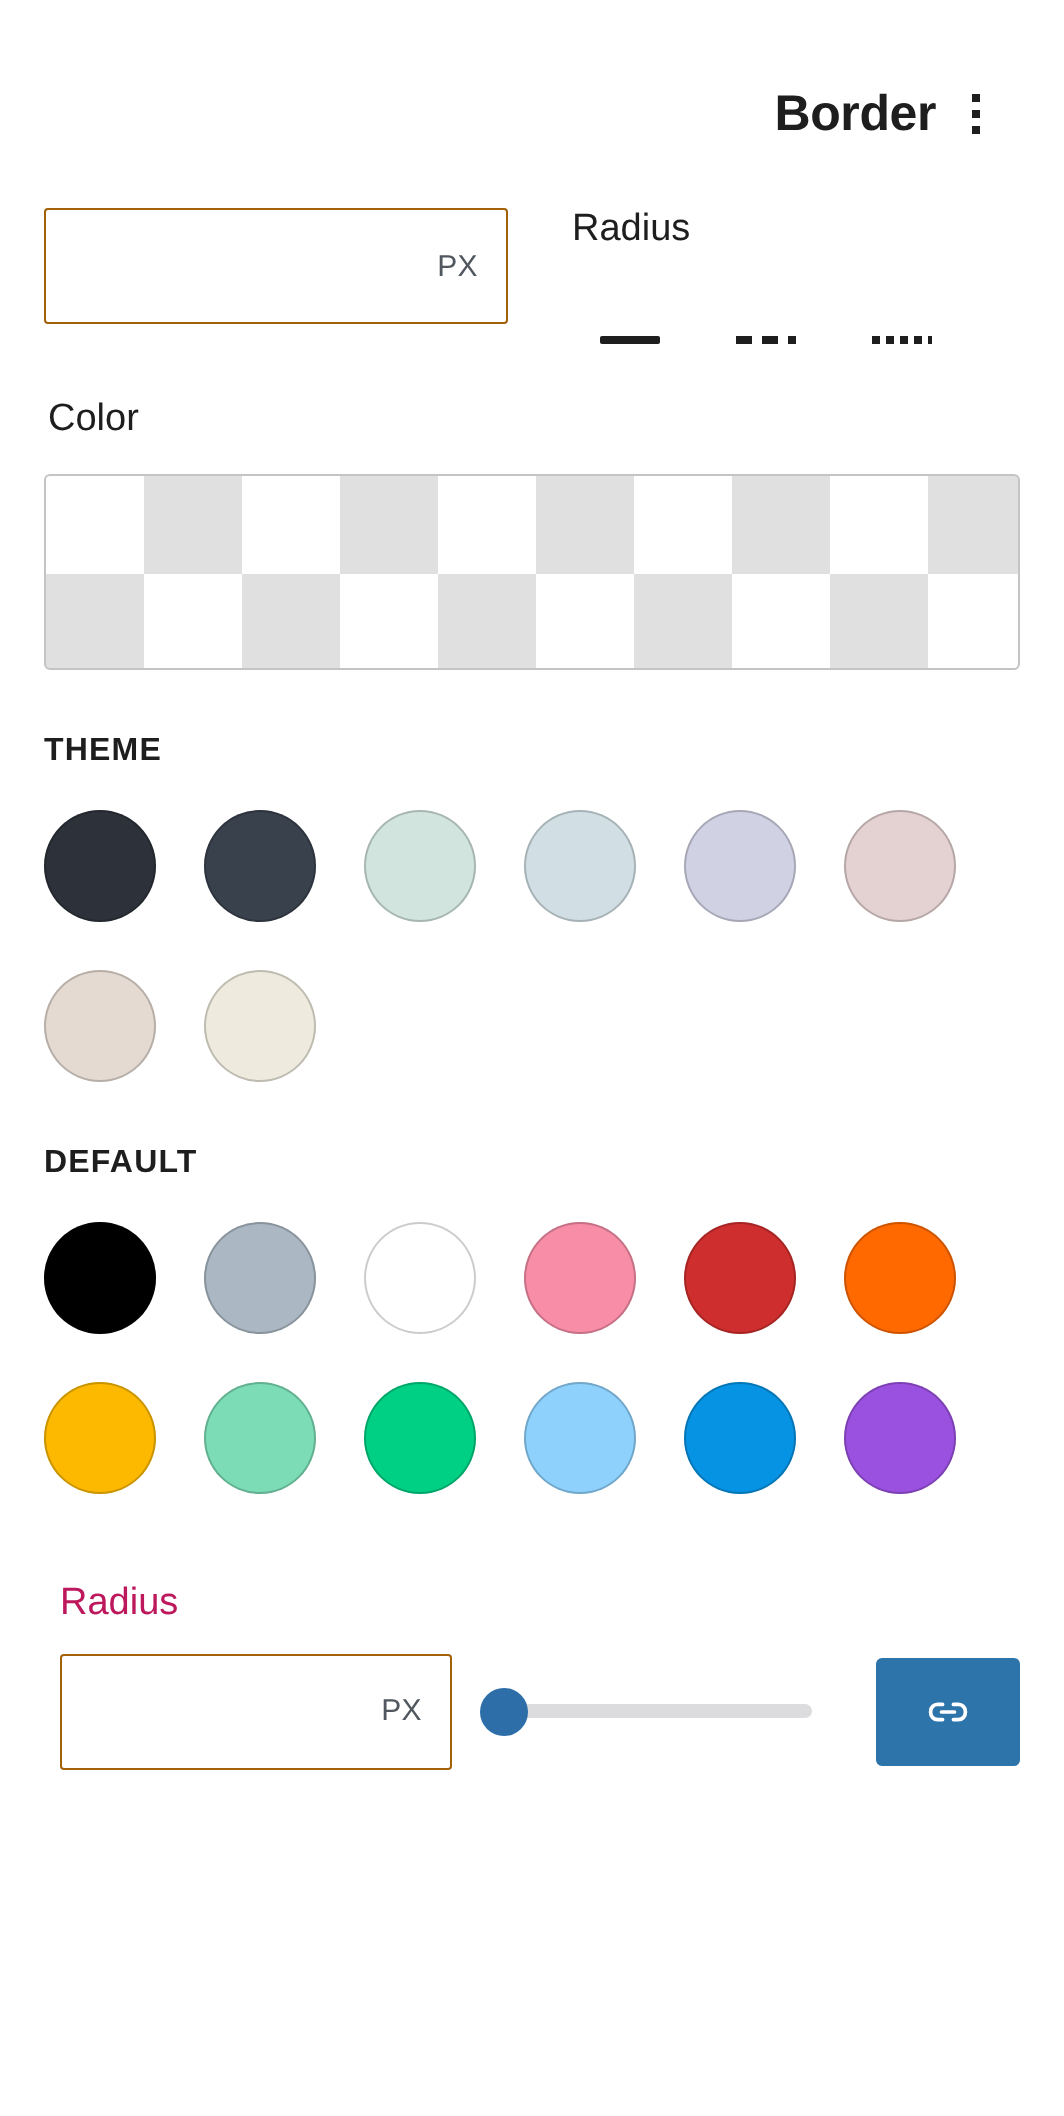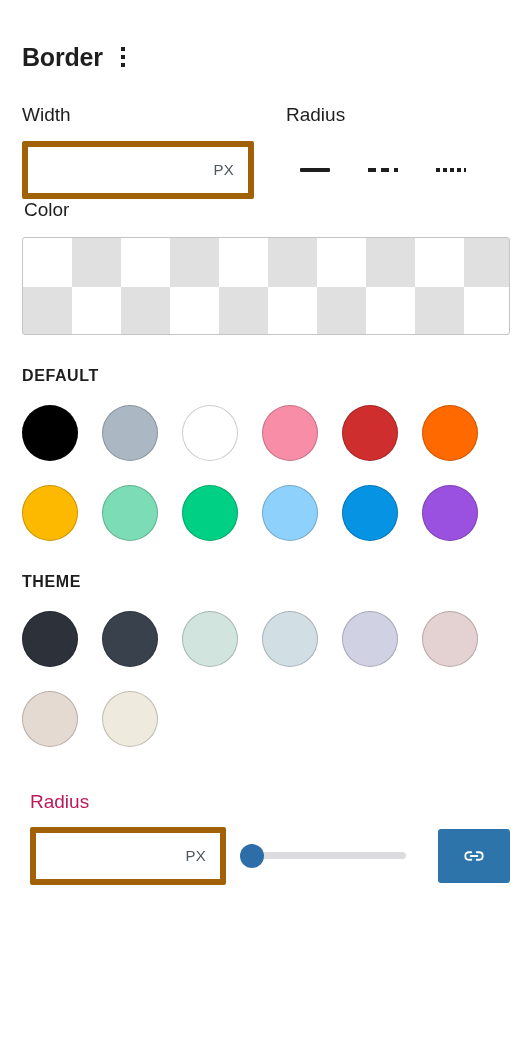--- a/index.html
+++ b/index.html
@@ -18,21 +18,21 @@
     height: 1058px;
     position: relative;
     background: #ffffff;
     padding: 0 22px;
   }
 
   
   .panel-header {
     display: flex;
     align-items: center;
-    justify-content: flex-start;
+    justify-content: flex-end;
     height: 92px;
     padding-top: 22px;
   }
   .panel-title {
     font-size: 25px;
     font-weight: 700;
     letter-spacing: -0.2px;
     color: #1e1e1e;
     line-height: 1;
   }
@@ -71,21 +71,21 @@
     font-weight: 400;
     color: #1e1e1e;
     display: block;
     margin-bottom: 14px;
     line-height: 1.2;
   }
 
   .unit-input {
     position: relative;
     height: 58px;
-    border: 6px solid #a16207;
+    border: 1px solid #a16207;
     border-radius: 2px;
     background: #fff;
     display: flex;
     align-items: center;
     cursor: text;
   }
   .unit-input input {
     flex: 1;
     height: 100%;
     border: none;
@@ -252,21 +252,20 @@
     <h2 class="panel-title">Border</h2>
     <button class="kebab-button">
       <span></span>
       <span></span>
       <span></span>
     </button>
   </div>
 
   <div class="wsrow">
     <div class="ws-col-width">
-      <span class="field-label">Width</span>
       <div class="unit-input">
         <input type="text" value="" style="">
         <span class="unit-suffix">PX</span>
       </div>
     </div>
 
     <div class="ws-col-style">
       <span class="field-label">Radius</span>
       <div class="style-buttons">
         <button class="style-btn">
@@ -278,54 +277,54 @@
         <button class="style-btn">
           <span class="line-dotted"></span>
         </button>
       </div>
     </div>
   </div>
 
   <div class="section-color">
     <span class="color-label">Color</span>
     <div class="checkerboard"></div>
+  </div>
+
+  <div class="palette-section">
+    <span class="palette-heading">THEME</span>
+    <div class="swatch-grid" id="theme-grid">
+        <button class="swatch" style="background: rgb(44, 49, 58);"></button>
+        <button class="swatch" style="background: rgb(57, 65, 77);"></button>
+        <button class="swatch" style="background: rgb(209, 228, 221);"></button>
+        <button class="swatch" style="background: rgb(209, 223, 228);"></button>
+        <button class="swatch" style="background: rgb(209, 209, 228);"></button>
+        <button class="swatch" style="background: rgb(228, 209, 209);"></button>
+        <button class="swatch" style="background: rgb(228, 218, 209);"></button>
+        <button class="swatch" style="background: rgb(238, 234, 221);"></button>
+      </div>
   </div>
 
   <div class="palette-section">
     <span class="palette-heading">DEFAULT</span>
     <div class="swatch-grid" id="default-grid">
         <button class="swatch" style="background: rgb(0, 0, 0);"></button>
         <button class="swatch" style="background: rgb(171, 184, 195);"></button>
         <button class="swatch" style="background: rgb(255, 255, 255);"></button>
         <button class="swatch" style="background: rgb(247, 141, 167);"></button>
         <button class="swatch" style="background: rgb(207, 46, 46);"></button>
         <button class="swatch" style="background: rgb(255, 105, 0);"></button>
         <button class="swatch" style="background: rgb(252, 185, 0);"></button>
         <button class="swatch" style="background: rgb(123, 220, 181);"></button>
         <button class="swatch" style="background: rgb(0, 208, 132);"></button>
         <button class="swatch" style="background: rgb(142, 209, 252);"></button>
         <button class="swatch" style="background: rgb(6, 147, 227);"></button>
         <button class="swatch" style="background: rgb(155, 81, 224);"></button>
       </div>
   </div>
 
-  <div class="palette-section">
-    <span class="palette-heading">THEME</span>
-    <div class="swatch-grid" id="theme-grid">
-        <button class="swatch" style="background: rgb(44, 49, 58);"></button>
-        <button class="swatch" style="background: rgb(57, 65, 77);"></button>
-        <button class="swatch" style="background: rgb(209, 228, 221);"></button>
-        <button class="swatch" style="background: rgb(209, 223, 228);"></button>
-        <button class="swatch" style="background: rgb(209, 209, 228);"></button>
-        <button class="swatch" style="background: rgb(228, 209, 209);"></button>
-        <button class="swatch" style="background: rgb(228, 218, 209);"></button>
-        <button class="swatch" style="background: rgb(238, 234, 221);"></button>
-      </div>
-  </div>
-
   <div class="section-radius">
     <span class="radius-label">Radius</span>
     <div class="radius-row">
       <div class="radius-input-wrap">
         <div class="unit-input">
           <input type="text" value="" style="">
           <span class="unit-suffix">PX</span>
         </div>
       </div>
 

